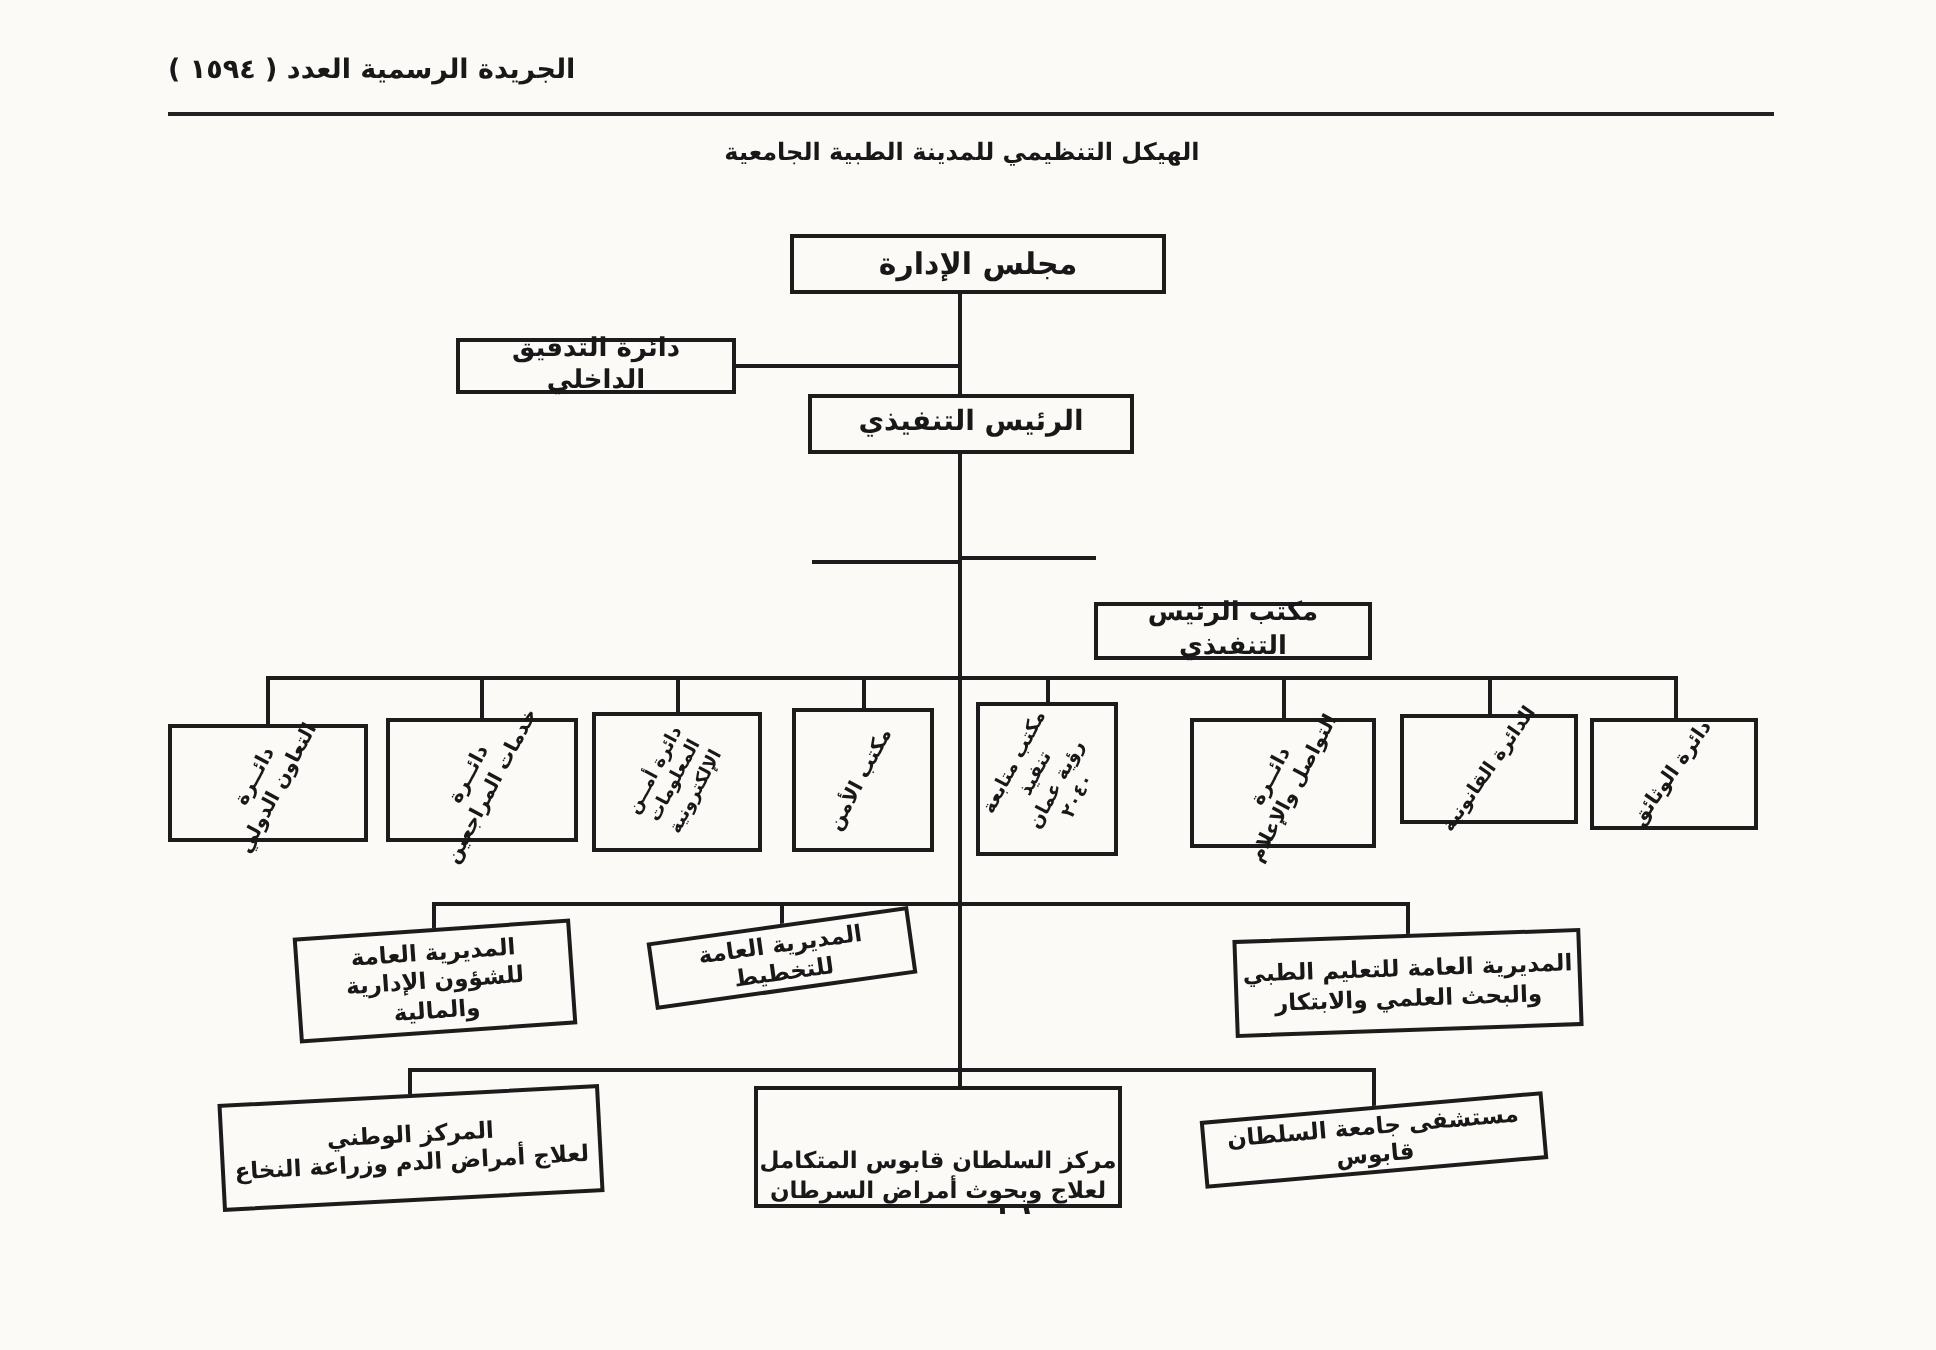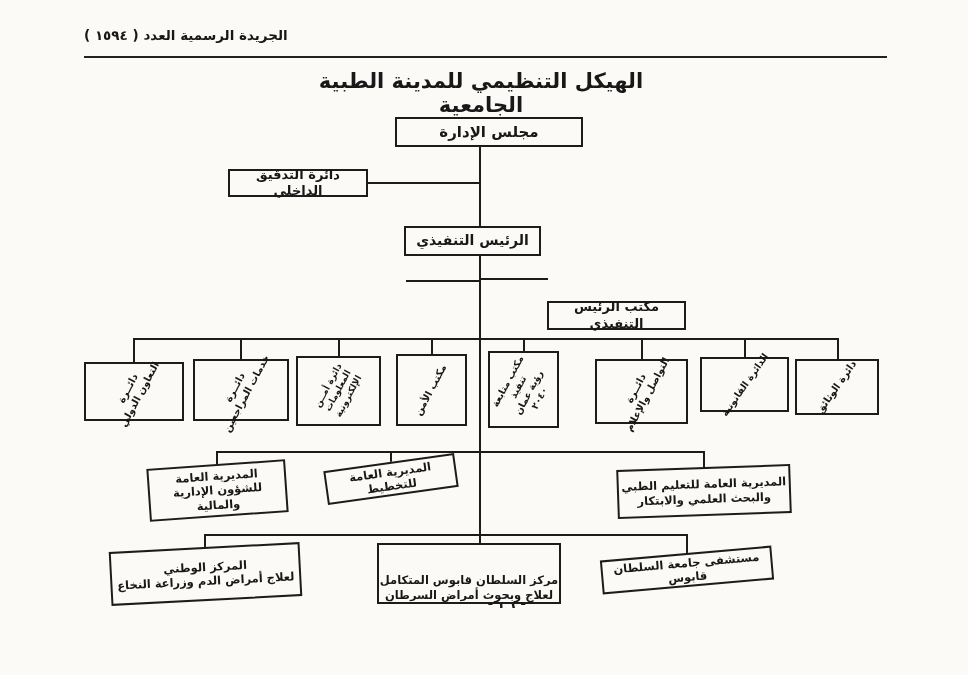--- a/index.html
+++ b/index.html
@@ -9,21 +9,21 @@
     position:relative; width:968px; height:675px; margin:0 auto;
     background:#fbfaf7; color:#181818; overflow:hidden;
   }
   .hdr {
     position:absolute; left:84px; top:27px; width:220px;
     font-size:13.5px; font-weight:bold; text-align:left; direction:rtl;
   }
   .rule { position:absolute; left:84px; top:56px; width:803px; height:1.5px; background:#222; }
   .title {
     position:absolute; left:300px; top:69px; width:362px;
-    font-size:21px; font-weight:bold; text-align:center; direction:rtl;
+    font-size:12px; font-weight:bold; text-align:center; direction:rtl;
   }
   .pageno {
     position:absolute; left:434px; top:595px; width:92px;
     font-size:14px; font-weight:bold; text-align:right; direction:rtl;
   }
   .line { position:absolute; background:#1c1c1c; z-index:1; }
   .box {
     position:absolute; background:#fbfaf7; border:2px solid #1c1c1c;
     display:flex; align-items:center; justify-content:center;
     text-align:center; font-weight:bold; z-index:2; direction:rtl;
@@ -66,21 +66,21 @@
   <div class="line" style="left:204px;top:536px;width:2px;height:11px;"></div>
   <div class="line" style="left:479px;top:536px;width:2px;height:7px;"></div>
   <div class="line" style="left:686px;top:536px;width:2px;height:17px;"></div>
 
   <div class="box" style="left:395px;top:117px;width:188px;height:30px;font-size:15px;">
     <span>مجلس الإدارة</span>
   </div>
   <div class="box" style="left:228px;top:169px;width:140px;height:28px;font-size:13px;">
     <span>دائرة التدقيق الداخلي</span>
   </div>
-  <div class="box" style="left:404px;top:226px;width:137px;height:30px;font-size:14px;">
+  <div class="box" style="left:404px;top:197px;width:163px;height:30px;font-size:14px;">
     <span>الرئيس التنفيذي</span>
   </div>
   <div class="box" style="left:547px;top:259px;width:139px;height:29px;font-size:13px;margin-top:42px;">
     <span>مكتب الرئيس التنفيذي</span>
   </div>
 
   <div class="box rot" style="left:84px;top:362px;width:100px;height:59px;font-size:10px;">
     <span>دائــرة
 التعاون الدولي</span>
   </div>

